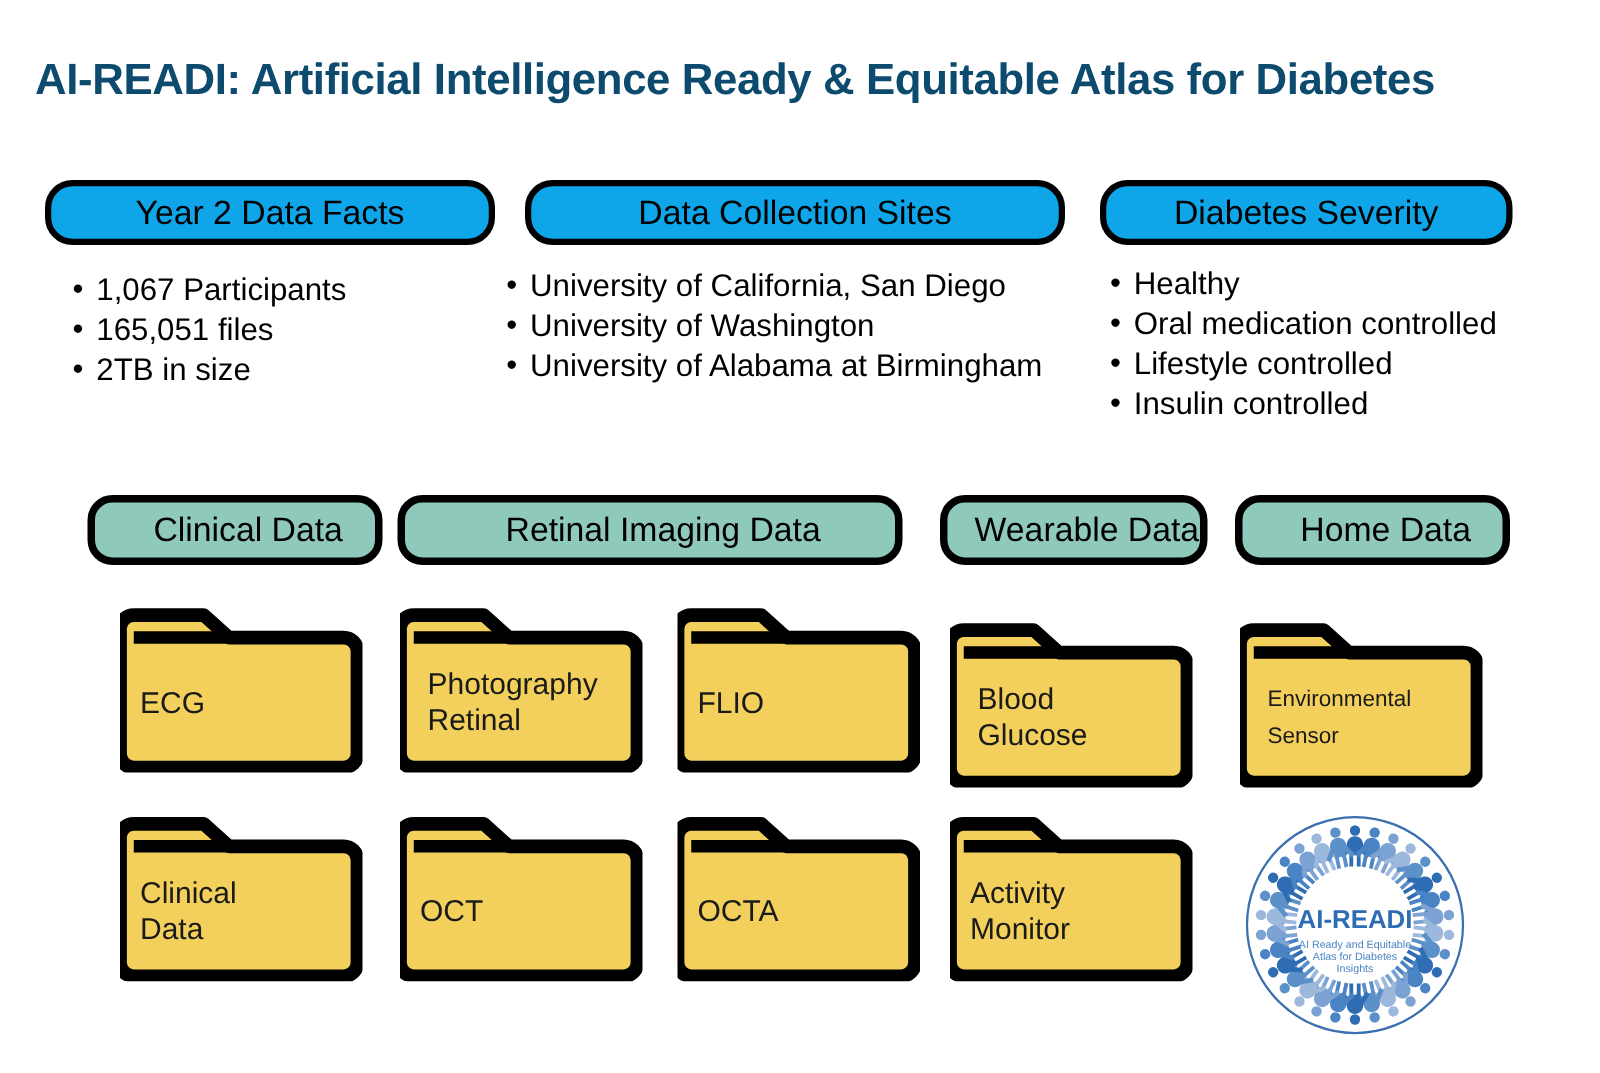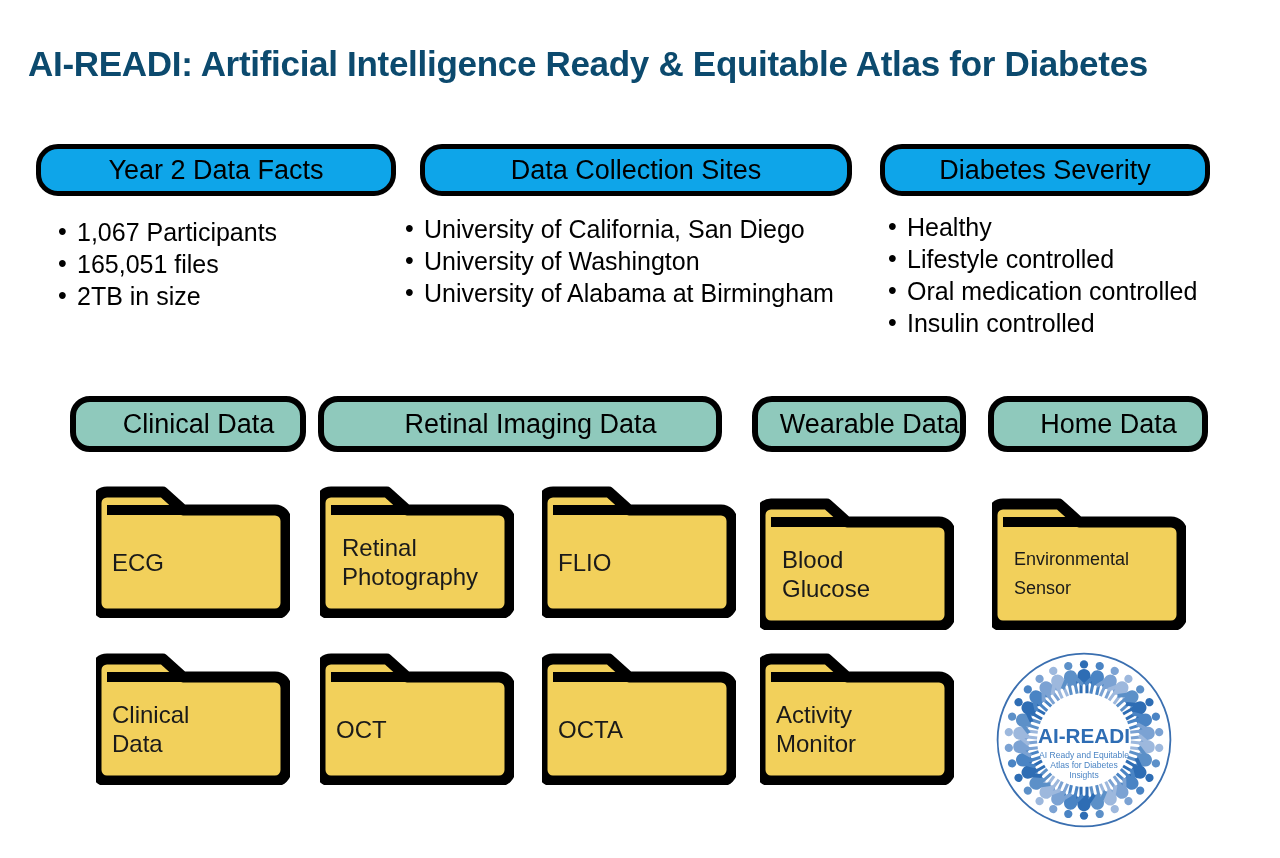--- a/index.html
+++ b/index.html
@@ -154,22 +154,22 @@
       <li>University of Alabama at Birmingham</li>
     </ul>
   </div>
 </div>
 
 <div class="info-panel" id="panel-severity">
   <div class="pill-blue">Diabetes Severity</div>
   <div class="list-wrap">
     <ul class="bullet-list">
       <li>Healthy</li>
+      <li>Oral medication controlled</li>
       <li>Lifestyle controlled</li>
-      <li>Oral medication controlled</li>
       <li>Insulin controlled</li>
     </ul>
   </div>
 </div>
 
 <div class="pill-teal" style="left:70px;  top:396px; width:236px;">Clinical Data</div>
 <div class="pill-teal" style="left:318px; top:396px; width:404px;">Retinal Imaging Data</div>
 <div class="pill-teal" style="left:752px; top:396px; width:214px;">Wearable Data</div>
 <div class="pill-teal" style="left:988px; top:396px; width:220px;">Home Data</div>
 
@@ -182,22 +182,22 @@
     <span>ECG</span>
   </div>
 </div>
 
 <div class="folder" style="left:320px; top:478px;">
   <svg viewBox="0 0 194 140" preserveAspectRatio="none">
     <path d="M11 14 h56 l20 18 h92 a11 11 0 0 1 11 11 v82 a11 11 0 0 1 -11 11 h-168 a11 11 0 0 1 -11 -11 v-100 a11 11 0 0 1 11 -11 z" fill="#f2d05b" stroke="#000" stroke-width="11" stroke-linejoin="round"></path>
     <path d="M11 32 h160" fill="none" stroke="#000" stroke-width="10"></path>
   </svg>
   <div class="label">
+    <span>Photography</span>
     <span>Retinal</span>
-    <span>Photography</span>
   </div>
 </div>
 
 <div class="folder center-label" style="left:542px; top:478px;">
   <svg viewBox="0 0 194 140" preserveAspectRatio="none">
     <path d="M11 14 h56 l20 18 h92 a11 11 0 0 1 11 11 v82 a11 11 0 0 1 -11 11 h-168 a11 11 0 0 1 -11 -11 v-100 a11 11 0 0 1 11 -11 z" fill="#f2d05b" stroke="#000" stroke-width="11" stroke-linejoin="round"></path>
     <path d="M11 32 h160" fill="none" stroke="#000" stroke-width="10"></path>
   </svg>
   <div class="label">
     <span>FLIO</span>

